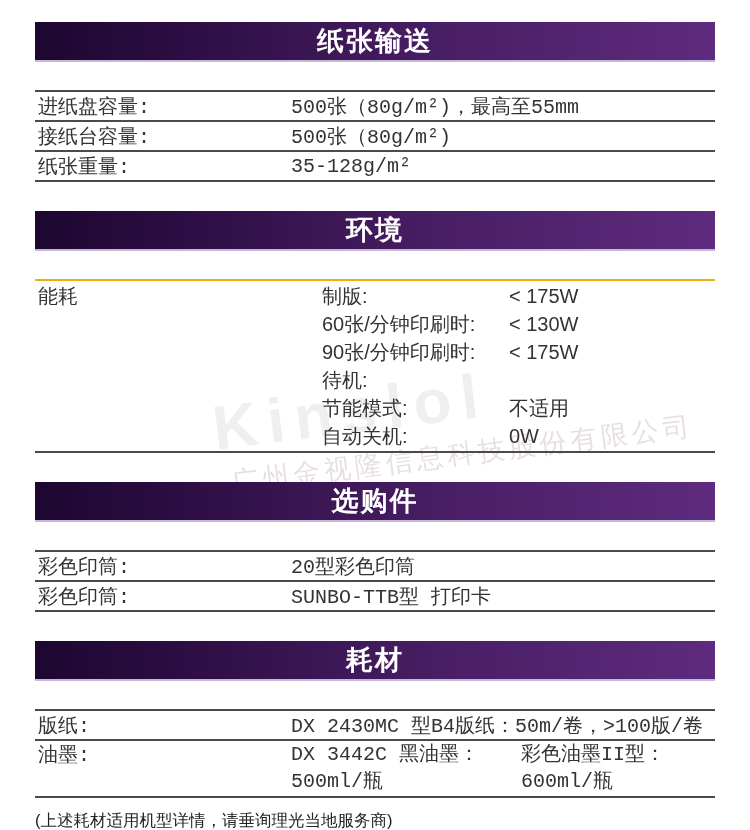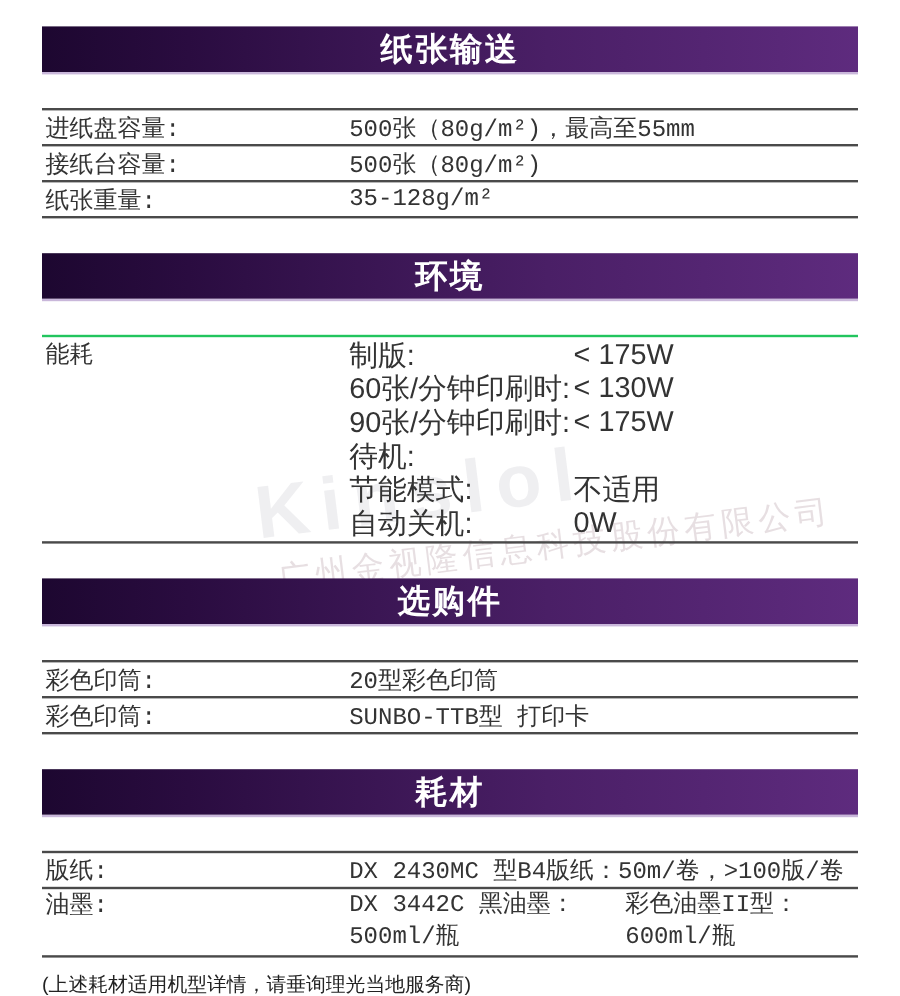--- a/index.html
+++ b/index.html
@@ -38,28 +38,29 @@
   }
   .spec-row.tall{height:55px;align-items:flex-start;}
   .spec-label{width:253px;padding-left:3px;flex-shrink:0;}
   .spec-value{flex:1;}
   .value-lines{display:flex;flex-direction:row;justify-content:center;}
   .value-lines .vline{line-height:27px;}
   .spec-row.tall .spec-label{line-height:27px;padding-top:1px;}
 
   
   .group-table{
-    border-top:2px solid #22c55e;
+    border-top:2px solid #eab308;
     border-bottom:2px solid #4a4a4a;
     display:flex;
     padding:1px 0;
+    gap:31px;
   }
   .group-label{width:253px;padding-left:3px;flex-shrink:0;font-size:20px;line-height:28px;}
   .sub-rows{flex:1;display:flex;flex-direction:column;}
-  .sub-row{display:flex;height:28px;align-items:center;font-size:24px;}
+  .sub-row{display:flex;height:28px;align-items:center;font-size:20px;}
   .sub-label{width:187px;flex-shrink:0;}
   .sub-value{flex:1;}
 
   .footer-note{margin-top:12px;font-size:16.5px;color:#222222;}
 
   
   .wm{position:absolute;pointer-events:none;white-space:nowrap;}
   .wm-brand{
     left:212px;top:376px;
     font-size:62px;font-weight:bold;letter-spacing:10px;

